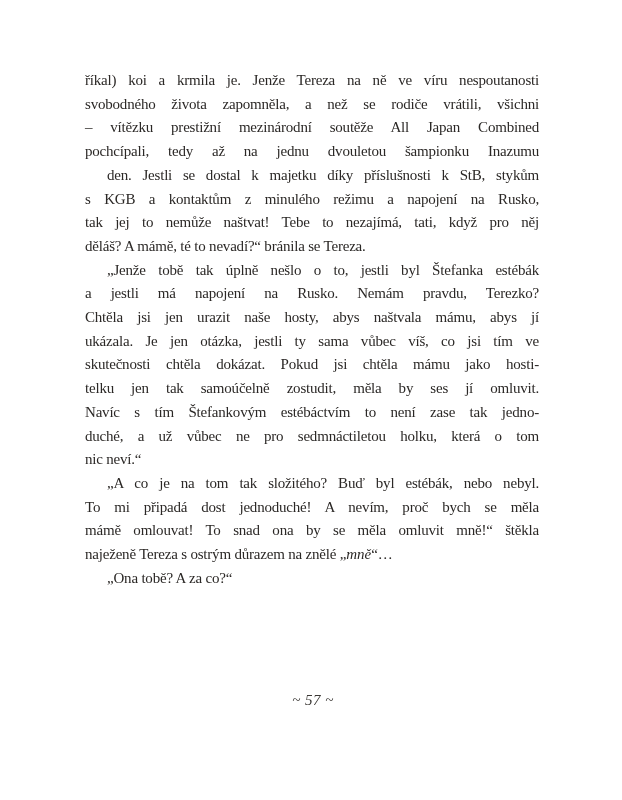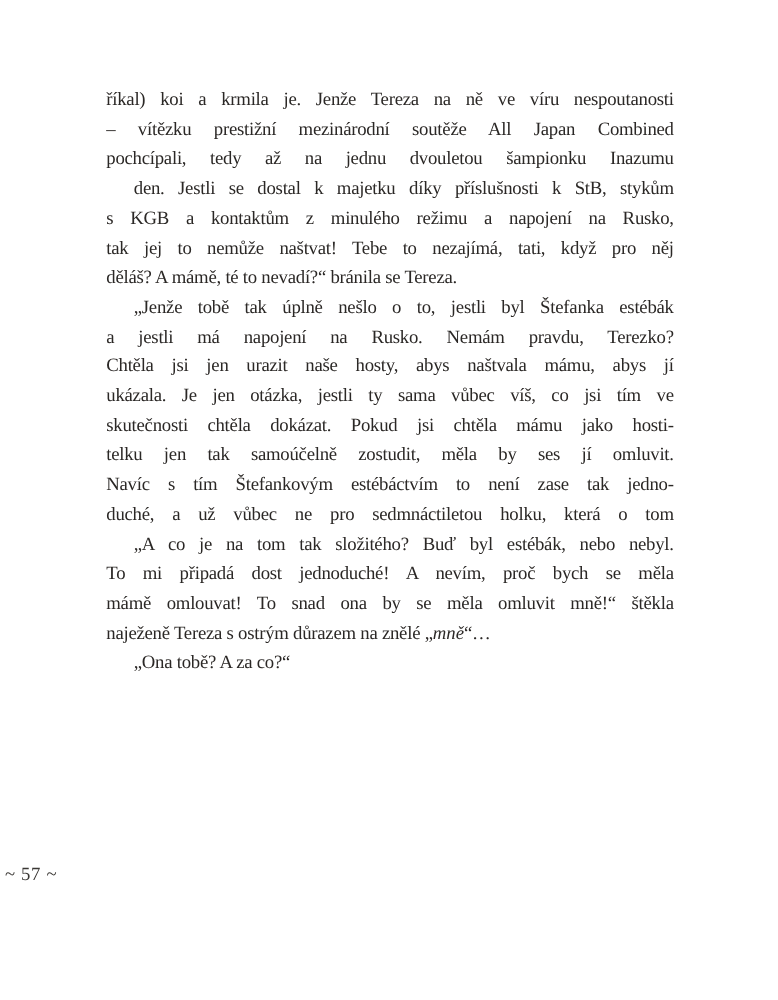--- a/index.html
+++ b/index.html
@@ -39,50 +39,54 @@
   }
   .line em {
     font-style: italic;
     letter-spacing: 0;
   }
   .page-footer {
     position: absolute;
     left: 4px;
     right: 0;
     top: 692px;
+    text-align: center;
     font-size: 15px;
     color: #3a3734;
     letter-spacing: 0.5px;
+    font-style: italic;
   }
 </style>
 </head>
 <body>
 
 <div class="page">
   <main class="text-block" id="textBlock">
       <div class="para">
         <div class="line">říkal) koi a krmila je. Jenže Tereza na ně ve víru nespoutanosti</div>
+        <div class="line">svobodného života zapomněla, a než se rodiče vrátili, všichni</div>
         <div class="line">– vítězku prestižní mezinárodní soutěže All Japan Combined</div>
         <div class="line">pochcípali, tedy až na jednu dvouletou šampionku Inazumu</div>
       </div>
       <div class="para indent">
         <div class="line">den. Jestli se dostal k majetku díky příslušnosti k StB, stykům</div>
         <div class="line">s KGB a kontaktům z minulého režimu a napojení na Rusko,</div>
         <div class="line">tak jej to nemůže naštvat! Tebe to nezajímá, tati, když pro něj</div>
         <div class="line last">děláš? A mámě, té to nevadí?“ bránila se Tereza.</div>
       </div>
       <div class="para indent">
         <div class="line">„Jenže tobě tak úplně nešlo o to, jestli byl Štefanka estébák</div>
         <div class="line">a jestli má napojení na Rusko. Nemám pravdu, Terezko?</div>
         <div class="line">Chtěla jsi jen urazit naše hosty, abys naštvala mámu, abys jí</div>
         <div class="line">ukázala. Je jen otázka, jestli ty sama vůbec víš, co jsi tím ve</div>
         <div class="line">skutečnosti chtěla dokázat. Pokud jsi chtěla mámu jako hosti-</div>
         <div class="line">telku jen tak samoúčelně zostudit, měla by ses jí omluvit.</div>
         <div class="line">Navíc s tím Štefankovým estébáctvím to není zase tak jedno-</div>
         <div class="line">duché, a už vůbec ne pro sedmnáctiletou holku, která o tom</div>
+        <div class="line last">nic neví.“</div>
       </div>
       <div class="para indent">
         <div class="line">„A co je na tom tak složitého? Buď byl estébák, nebo nebyl.</div>
         <div class="line">To mi připadá dost jednoduché! A nevím, proč bych se měla</div>
         <div class="line">mámě omlouvat! To snad ona by se měla omluvit mně!“ štěkla</div>
         <div class="line last"><span>naježeně Tereza s ostrým důrazem na znělé „</span><em>mně</em><span>“…</span></div>
       </div>
       <div class="para indent">
         <div class="line last">„Ona tobě? A za co?“</div>
       </div>

